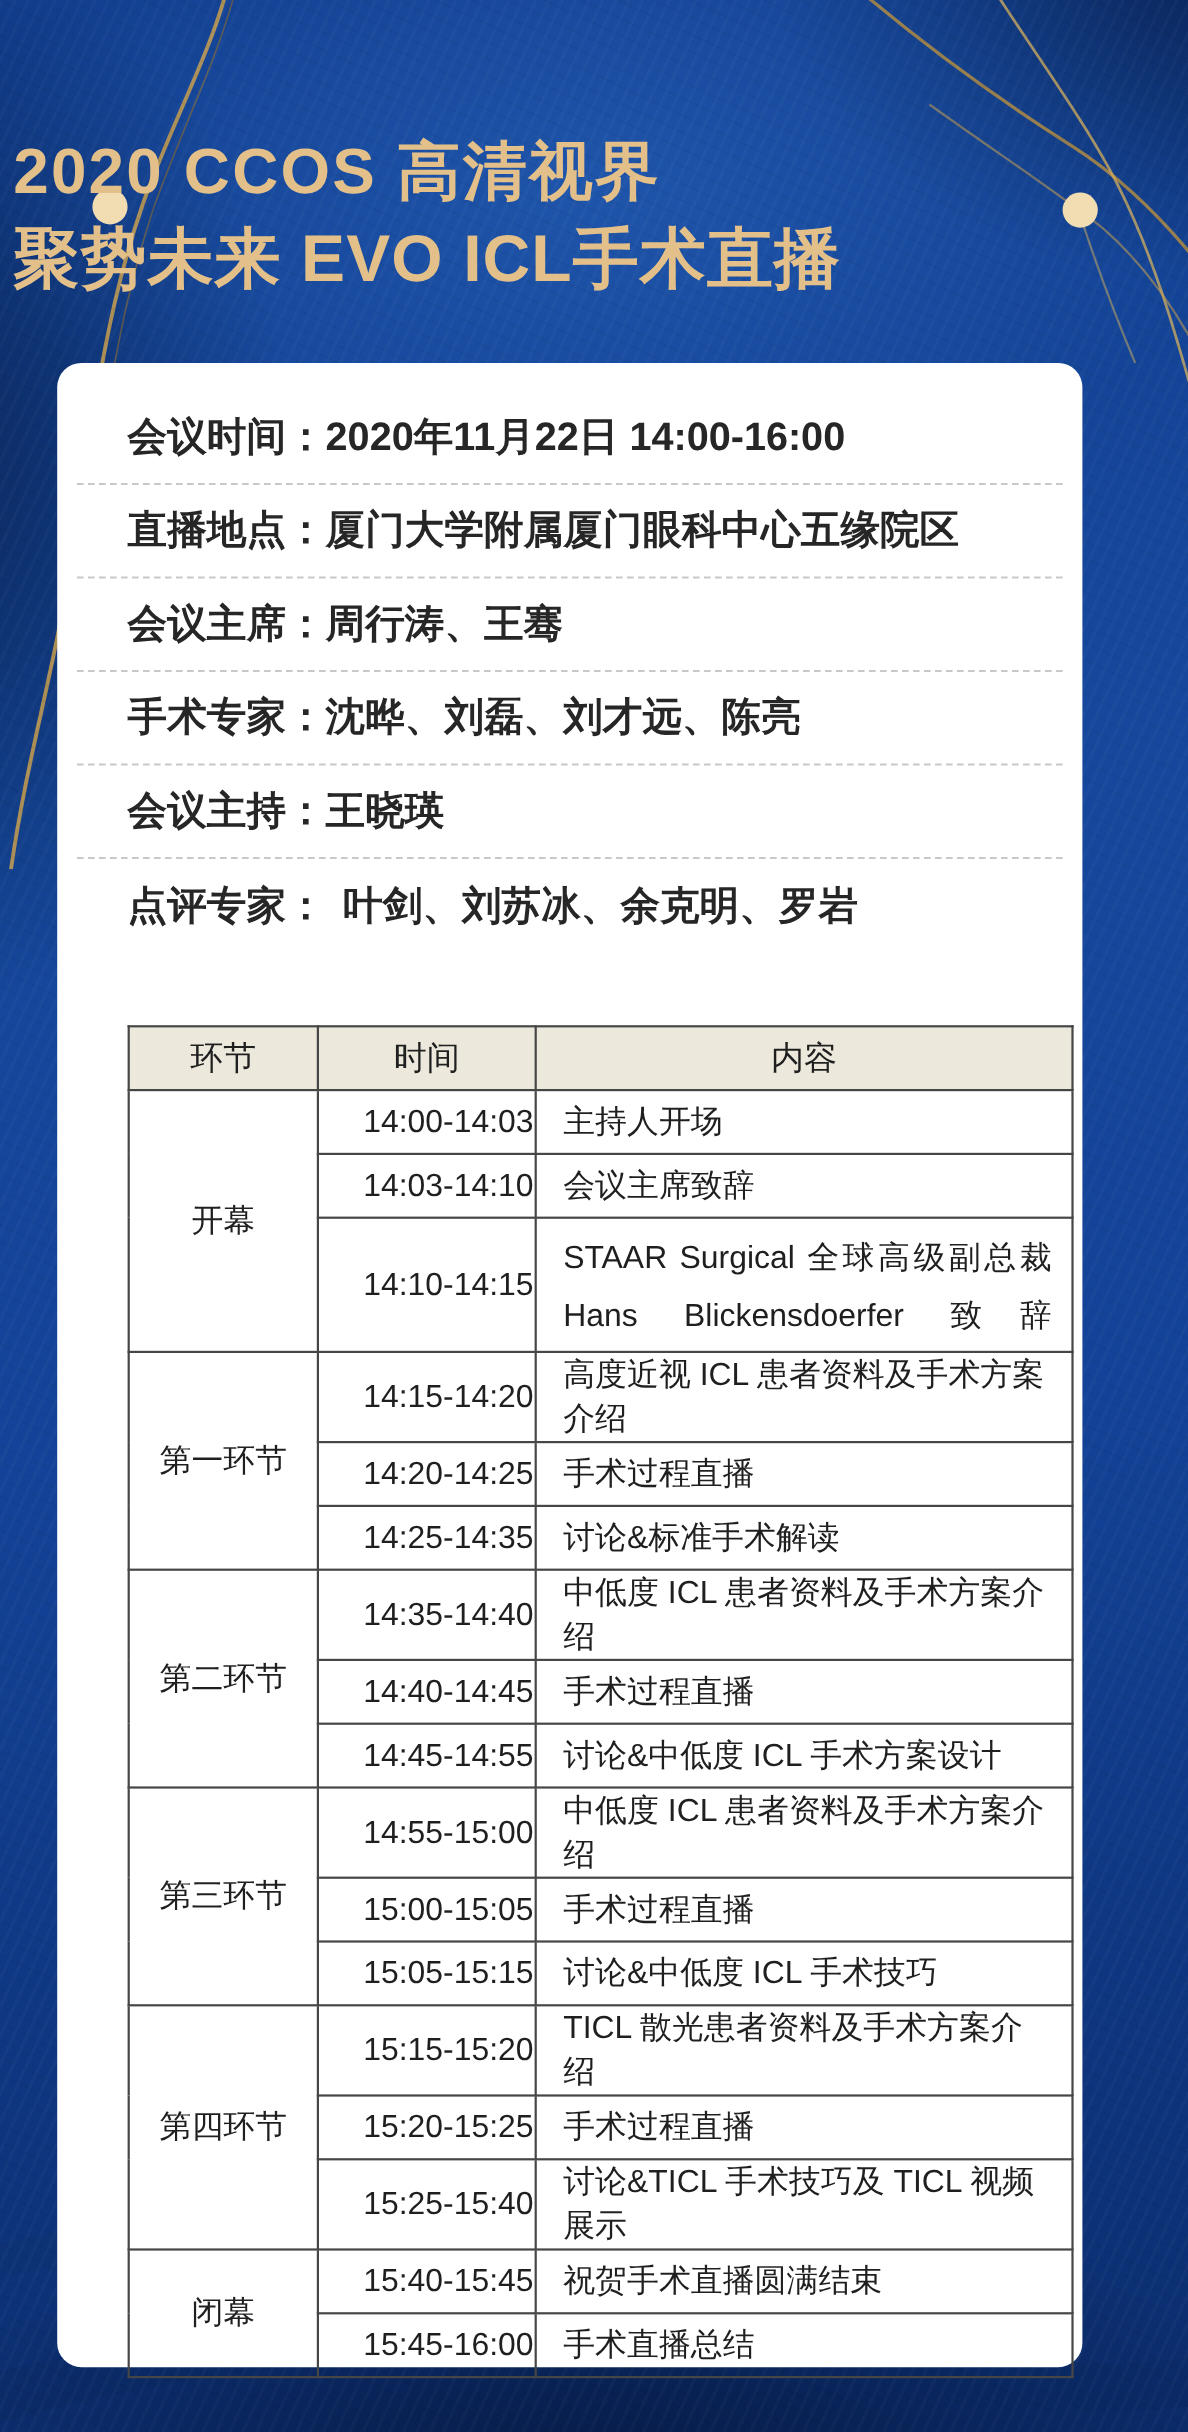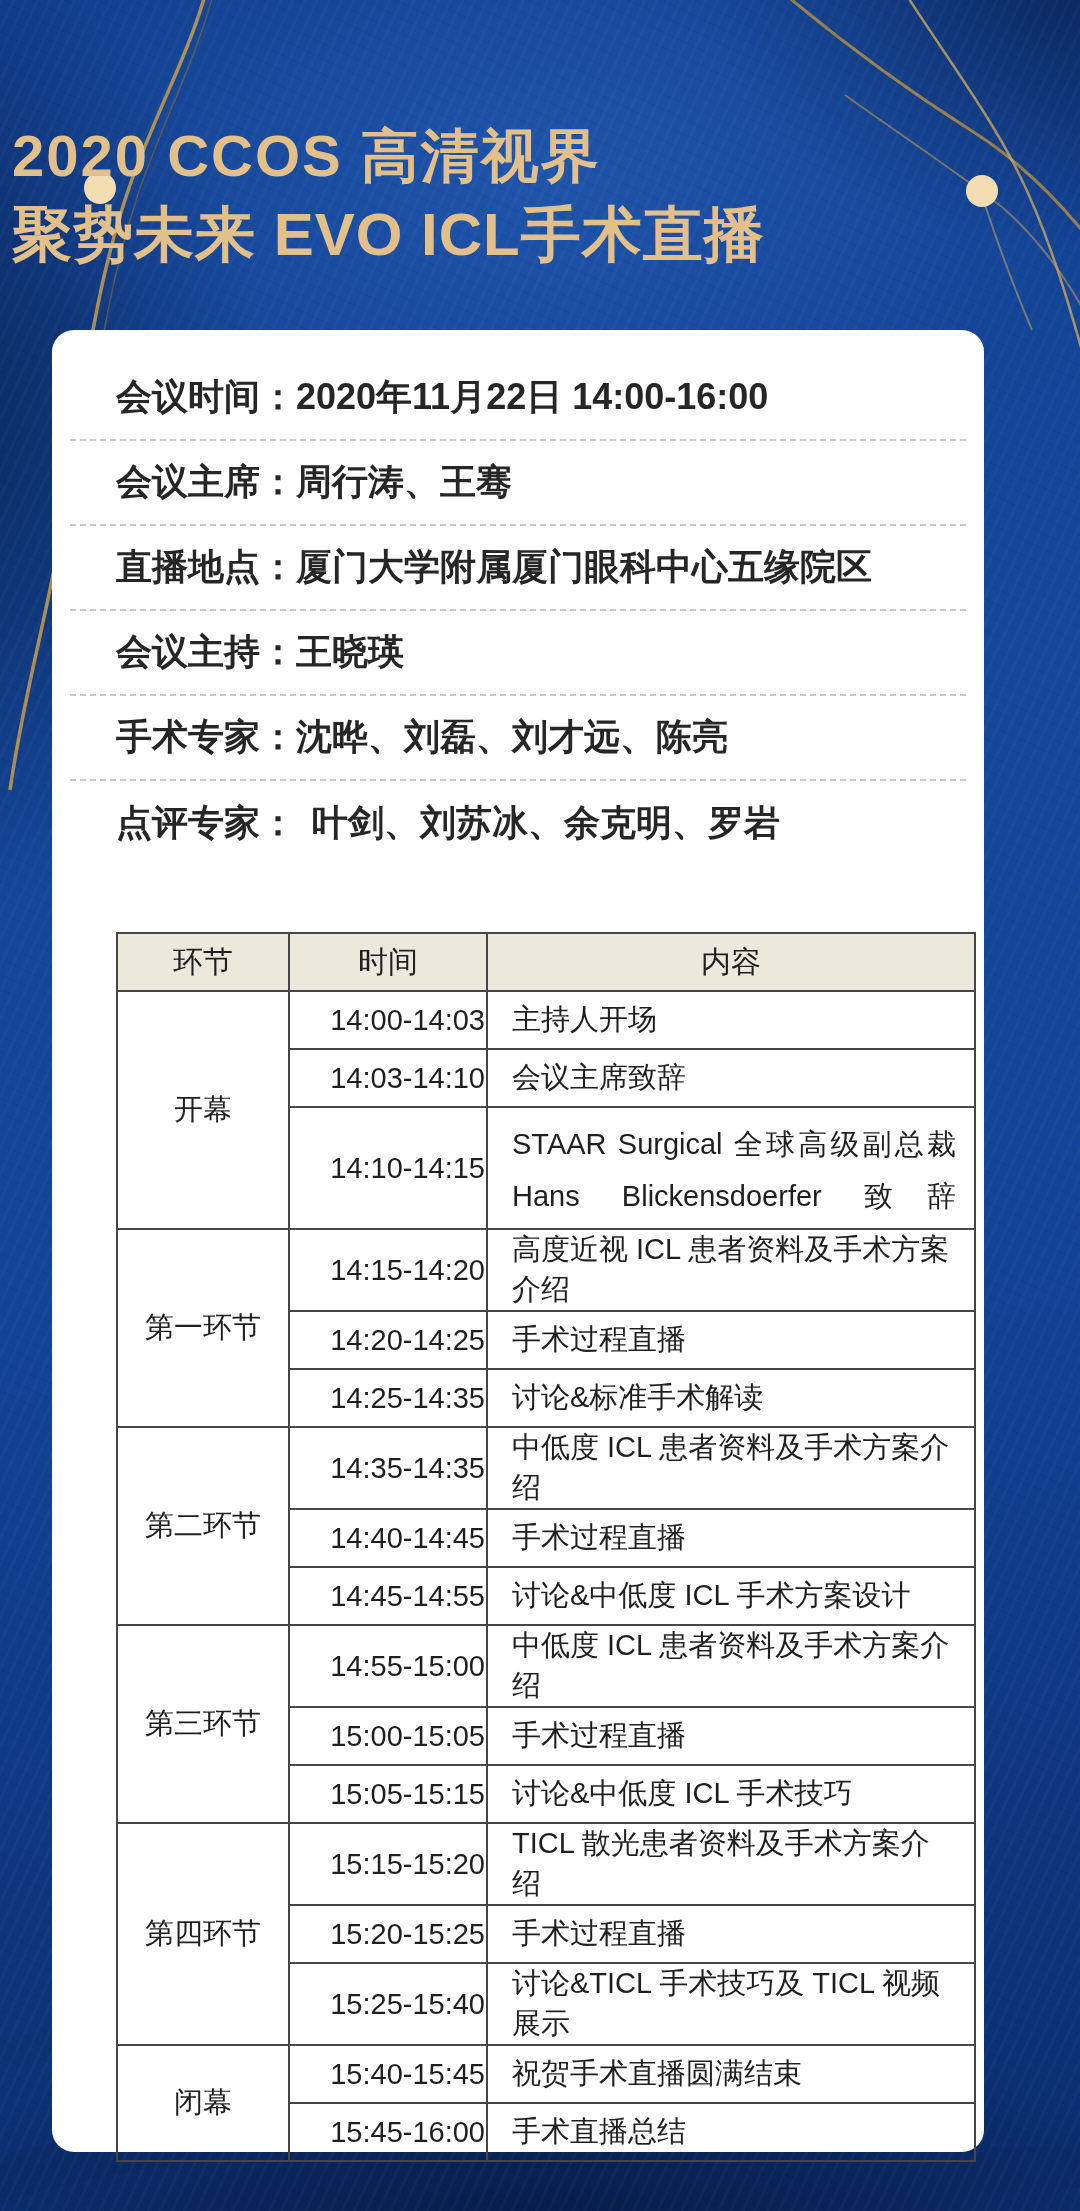--- a/index.html
+++ b/index.html
@@ -108,34 +108,34 @@
     <div class="line2">聚势未来 EVO ICL手术直播</div>
   </div>
 
   <div class="card">
     <div class="info-list">
         <div class="info-row">
           <span>会议时间：</span>
           <span>2020年11月22日 14:00-16:00</span>
         </div>
         <div class="info-row">
+          <span>直播地点：</span>
+          <span>厦门大学附属厦门眼科中心五缘院区</span>
+        </div>
+        <div class="info-row">
           <span>会议主席：</span>
           <span>周行涛、王骞</span>
         </div>
         <div class="info-row">
-          <span>直播地点：</span>
-          <span>厦门大学附属厦门眼科中心五缘院区</span>
+          <span>手术专家：</span>
+          <span>沈晔、刘磊、刘才远、陈亮</span>
         </div>
         <div class="info-row">
           <span>会议主持：</span>
           <span>王晓瑛</span>
-        </div>
-        <div class="info-row">
-          <span>手术专家：</span>
-          <span>沈晔、刘磊、刘才远、陈亮</span>
         </div>
         <div class="info-row">
           <span>点评专家：</span>
           <span>叶剑、刘苏冰、余克明、罗岩</span>
         </div>
       </div>
 
     <table class="schedule">
       <colgroup>
           <col class="c1">
@@ -171,21 +171,21 @@
           <tr>
             <td class="time-cell">14:20-14:25</td>
             <td class="content-cell">手术过程直播</td>
           </tr>
           <tr>
             <td class="time-cell">14:25-14:35</td>
             <td class="content-cell">讨论&amp;标准手术解读</td>
           </tr>
           <tr>
             <td class="phase-cell" rowspan="3">第二环节</td>
-            <td class="time-cell">14:35-14:35</td>
+            <td class="time-cell">14:35-14:40</td>
             <td class="content-cell">中低度 ICL 患者资料及手术方案介绍</td>
           </tr>
           <tr>
             <td class="time-cell">14:40-14:45</td>
             <td class="content-cell">手术过程直播</td>
           </tr>
           <tr>
             <td class="time-cell">14:45-14:55</td>
             <td class="content-cell">讨论&amp;中低度 ICL 手术方案设计</td>
           </tr>

